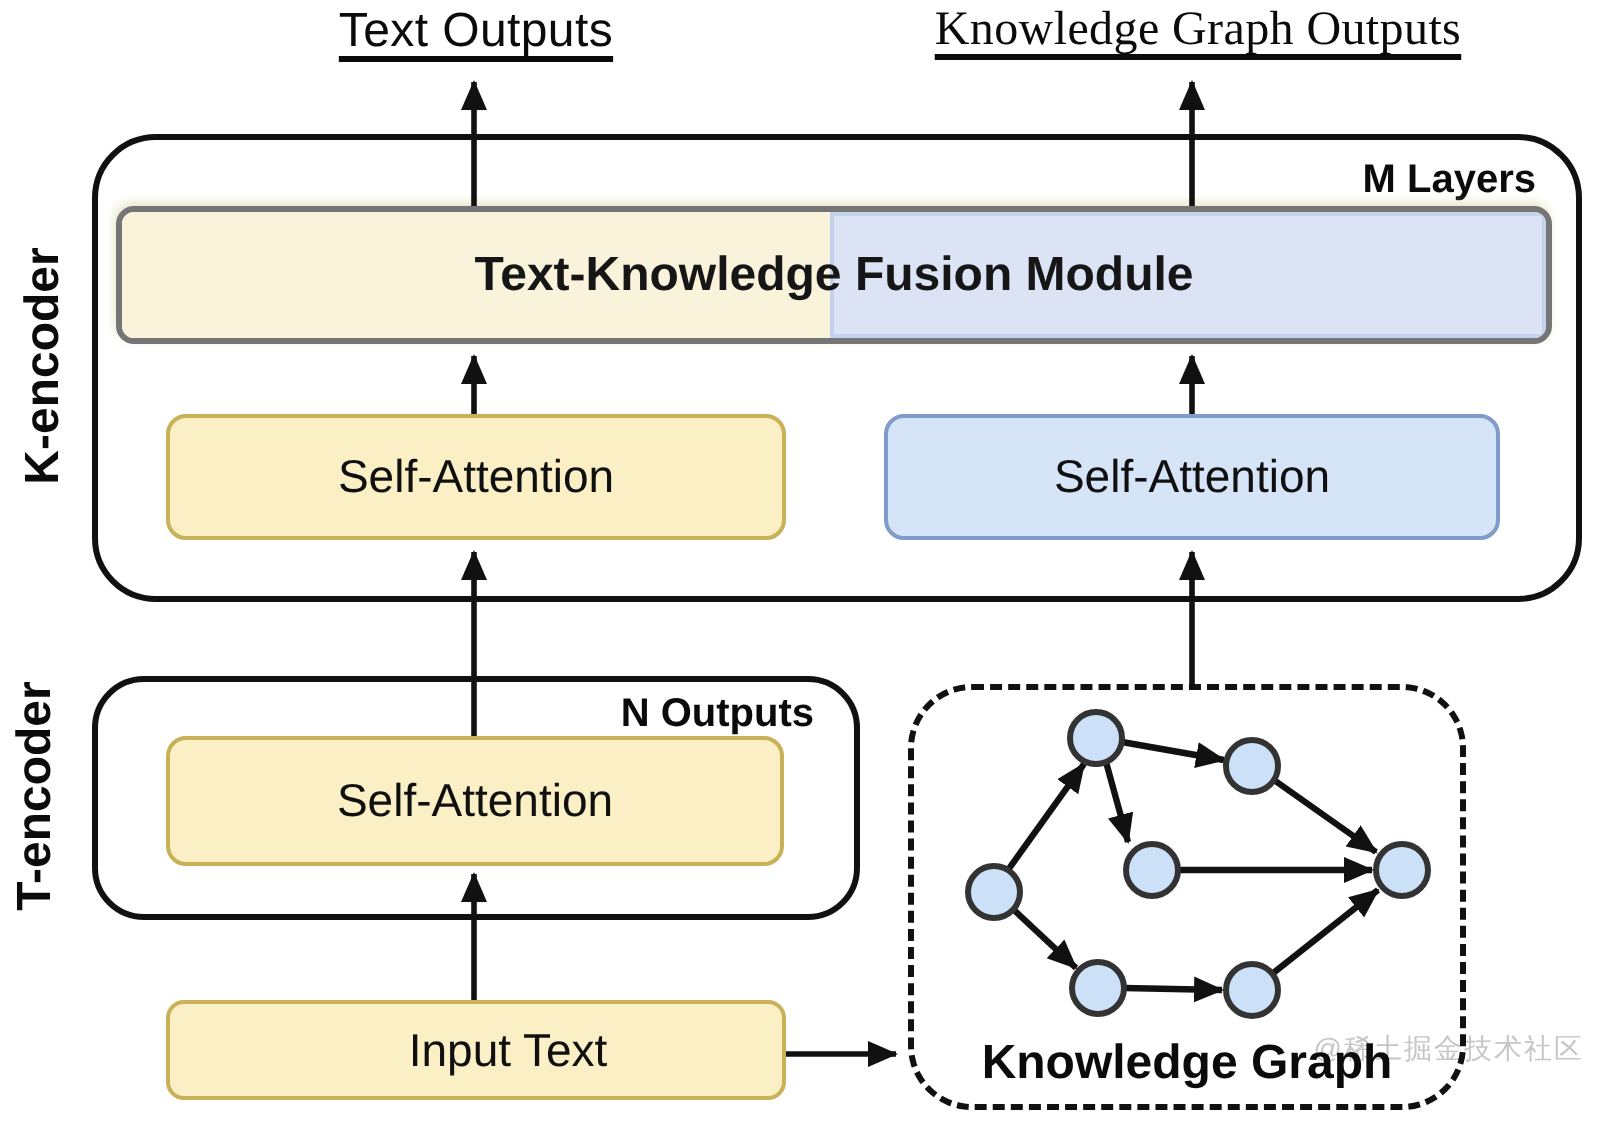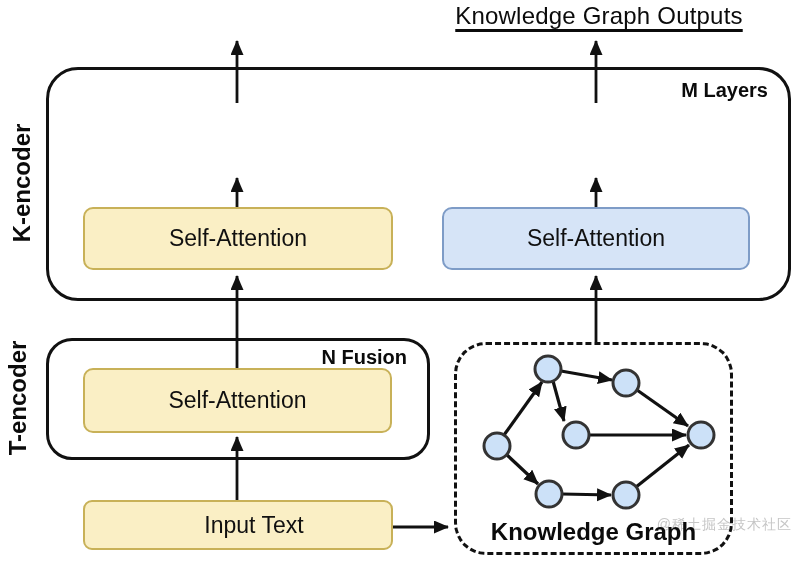--- a/index.html
+++ b/index.html
@@ -13,21 +13,21 @@
   .canvas {
     position:relative; width:807px; height:561px; background:#ffffff;
     font-family:"Liberation Sans", sans-serif; overflow:hidden; color:#0b0b0b;
   }
   .toplabel {
     position:absolute; top:2px; font-size:24px; font-weight:400; text-align:center;
     text-decoration:underline; text-decoration-thickness:2.5px; text-underline-offset:5px;
     z-index:3; letter-spacing:0.2px;
   }
   #lbl-text-out { left:138px; width:200px; }
-  #lbl-kg-out   { left:448px; width:302px; }
+  #lbl-kg-out   { left:448px; width:302px;font-family:Liberation Serif, serif; }
 
   .outbox { position:absolute; border:3px solid var(--line-color); background:#fff; z-index:2; }
   .kenc { left:46px; top:67px; width:745px; height:234px; border-radius:32px; }
   .tenc { left:46px; top:338px; width:384px; height:122px; border-radius:26px; }
   .layers { position:absolute; font-weight:bold; font-size:20px; }
   .kenc .layers { top:9px; right:20px; }
   .tenc .layers { top:5px; right:20px; }
 
   .fusion {
     position:absolute; left:58px; top:103px; width:718px; height:69px;
@@ -79,36 +79,42 @@
   svg.overlay .kgnodes circle { fill:var(--node-fill); stroke:var(--node-border); stroke-width:3; }
   .ahead { fill:var(--line-color); }
 </style>
 </head>
 <body>
 
 <div class="canvas">
 
   <div class="watermark">@稀土掘金技术社区</div>
 
+  <div class="toplabel" id="lbl-text-out">Text Outputs</div>
   <div class="toplabel" id="lbl-kg-out">Knowledge Graph Outputs</div>
 
   <div class="outbox kenc">
     <div class="layers">M Layers</div>
   </div>
 
+  <div class="fusion">
+    <div class="fusion-left"></div>
+    <div class="fusion-right"></div>
+    <div class="fusion-text">Text-Knowledge Fusion Module</div>
+  </div>
 
   <div class="sa sa-yellow sa-kl">
     <span>Self-Attention</span>
   </div>
   <div class="sa sa-blue sa-kr">
     <span>Self-Attention</span>
   </div>
 
   <div class="outbox tenc">
-    <div class="layers">N Fusion</div>
+    <div class="layers">N Outputs</div>
   </div>
   <div class="sa sa-yellow sa-t">
     <span>Self-Attention</span>
   </div>
 
   <div class="sa sa-yellow input">
     <span>Input Text</span>
   </div>
 
   <div class="kgbox">

